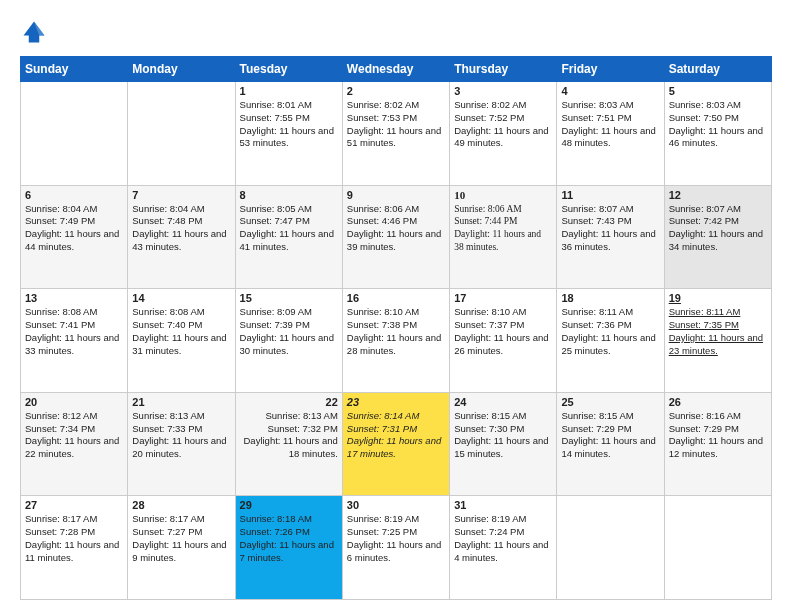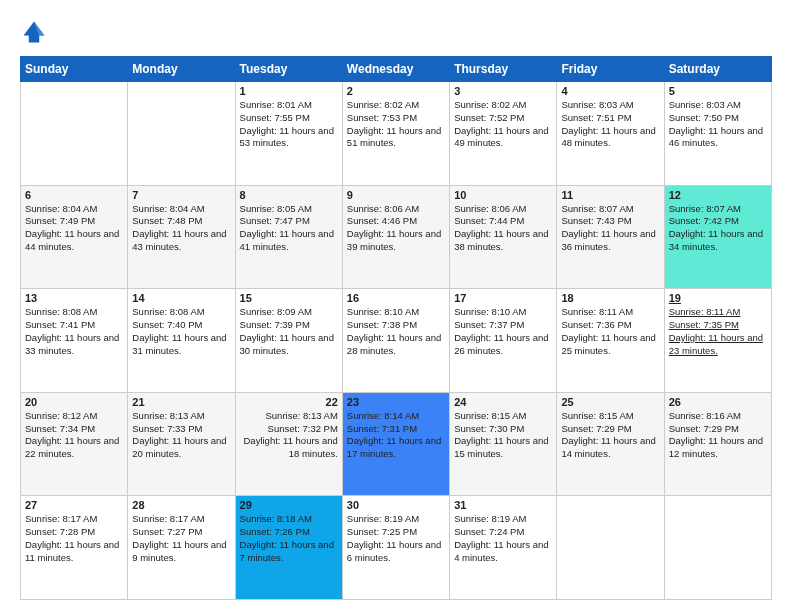--- a/index.html
+++ b/index.html
@@ -165,29 +165,29 @@
             <div class="cell-content"><span>Sunrise: 8:04 AM</span><br><span>Sunset: 7:48 PM</span><br><span>Daylight: 11 hours and 43 minutes.</span></div>
           </td>
           <td style="background-color: rgb(245, 245, 245);">
             <span class="day-num">8</span>
             <div class="cell-content"><span>Sunrise: 8:05 AM</span><br><span>Sunset: 7:47 PM</span><br><span>Daylight: 11 hours and 41 minutes.</span></div>
           </td>
           <td style="background-color: rgb(245, 245, 245);">
             <span class="day-num">9</span>
             <div class="cell-content"><span>Sunrise: 8:06 AM</span><br><span>Sunset: 4:46 PM</span><br><span>Daylight: 11 hours and 39 minutes.</span></div>
           </td>
-          <td style="background-color: rgb(245, 245, 245);">
+          <td style="background-color: rgb(245, 245, 245); font-family: Liberation Serif, serif;">
             <span class="day-num">10</span>
             <div class="cell-content"><span>Sunrise: 8:06 AM</span><br><span>Sunset: 7:44 PM</span><br><span>Daylight: 11 hours and 38 minutes.</span></div>
           </td>
           <td style="background-color: rgb(245, 245, 245);">
             <span class="day-num">11</span>
             <div class="cell-content"><span>Sunrise: 8:07 AM</span><br><span>Sunset: 7:43 PM</span><br><span>Daylight: 11 hours and 36 minutes.</span></div>
           </td>
-          <td style="background-color: #5eead4;">
+          <td style="background-color: #e5e5e5;">
             <span class="day-num">12</span>
             <div class="cell-content"><span>Sunrise: 8:07 AM</span><br><span>Sunset: 7:42 PM</span><br><span>Daylight: 11 hours and 34 minutes.</span></div>
           </td>
         </tr>
         <tr>
           <td style="background-color: rgb(255, 255, 255);">
             <span class="day-num">13</span>
             <div class="cell-content"><span>Sunrise: 8:08 AM</span><br><span>Sunset: 7:41 PM</span><br><span>Daylight: 11 hours and 33 minutes.</span></div>
           </td>
           <td style="background-color: rgb(255, 255, 255);">
@@ -221,21 +221,21 @@
             <div class="cell-content"><span>Sunrise: 8:12 AM</span><br><span>Sunset: 7:34 PM</span><br><span>Daylight: 11 hours and 22 minutes.</span></div>
           </td>
           <td style="background-color: rgb(245, 245, 245);">
             <span class="day-num">21</span>
             <div class="cell-content"><span>Sunrise: 8:13 AM</span><br><span>Sunset: 7:33 PM</span><br><span>Daylight: 11 hours and 20 minutes.</span></div>
           </td>
           <td style="background-color: rgb(245, 245, 245); text-align: right;">
             <span class="day-num">22</span>
             <div class="cell-content"><span>Sunrise: 8:13 AM</span><br><span>Sunset: 7:32 PM</span><br><span>Daylight: 11 hours and 18 minutes.</span></div>
           </td>
-          <td style="background-color: #3b82f6;">
+          <td style="background-color: #fde047; font-style: italic;">
             <span class="day-num">23</span>
             <div class="cell-content"><span>Sunrise: 8:14 AM</span><br><span>Sunset: 7:31 PM</span><br><span>Daylight: 11 hours and 17 minutes.</span></div>
           </td>
           <td style="background-color: rgb(245, 245, 245);">
             <span class="day-num">24</span>
             <div class="cell-content"><span>Sunrise: 8:15 AM</span><br><span>Sunset: 7:30 PM</span><br><span>Daylight: 11 hours and 15 minutes.</span></div>
           </td>
           <td style="background-color: rgb(245, 245, 245);">
             <span class="day-num">25</span>
             <div class="cell-content"><span>Sunrise: 8:15 AM</span><br><span>Sunset: 7:29 PM</span><br><span>Daylight: 11 hours and 14 minutes.</span></div>

